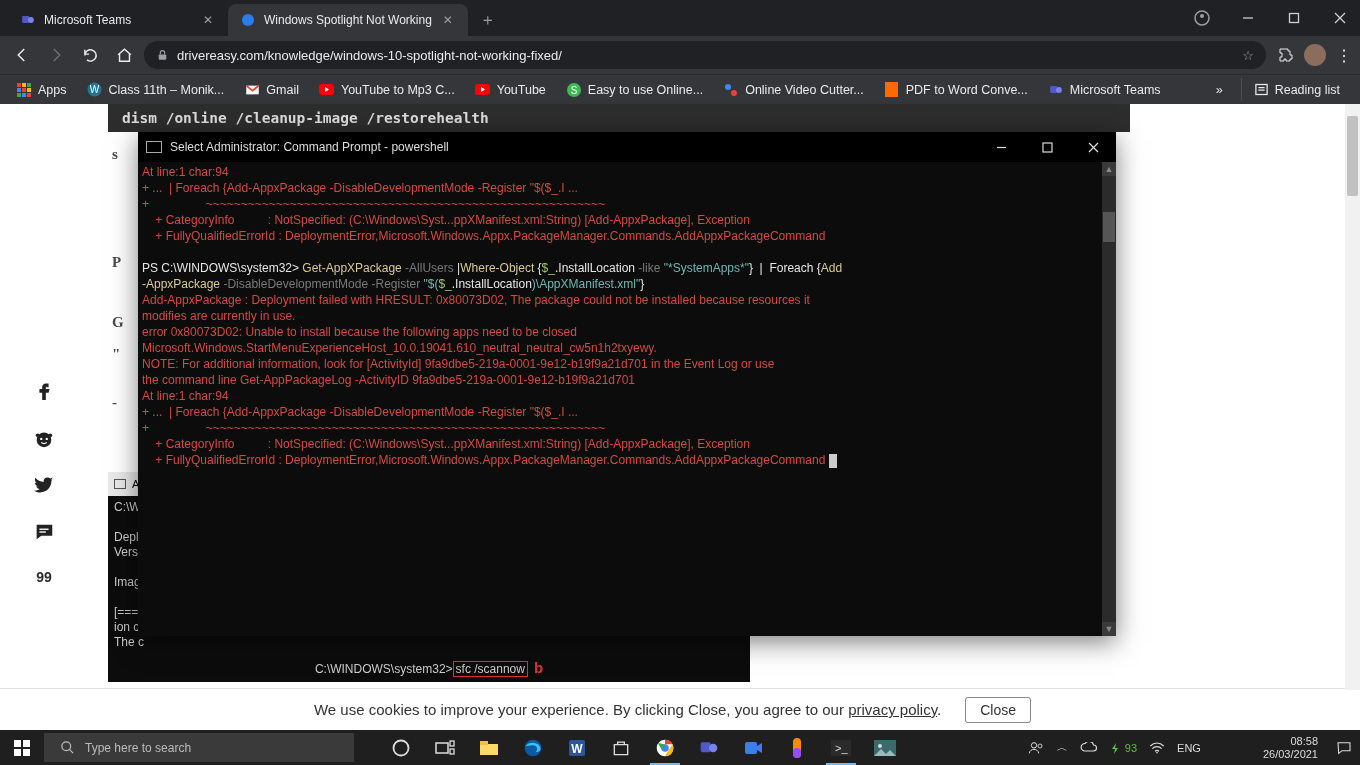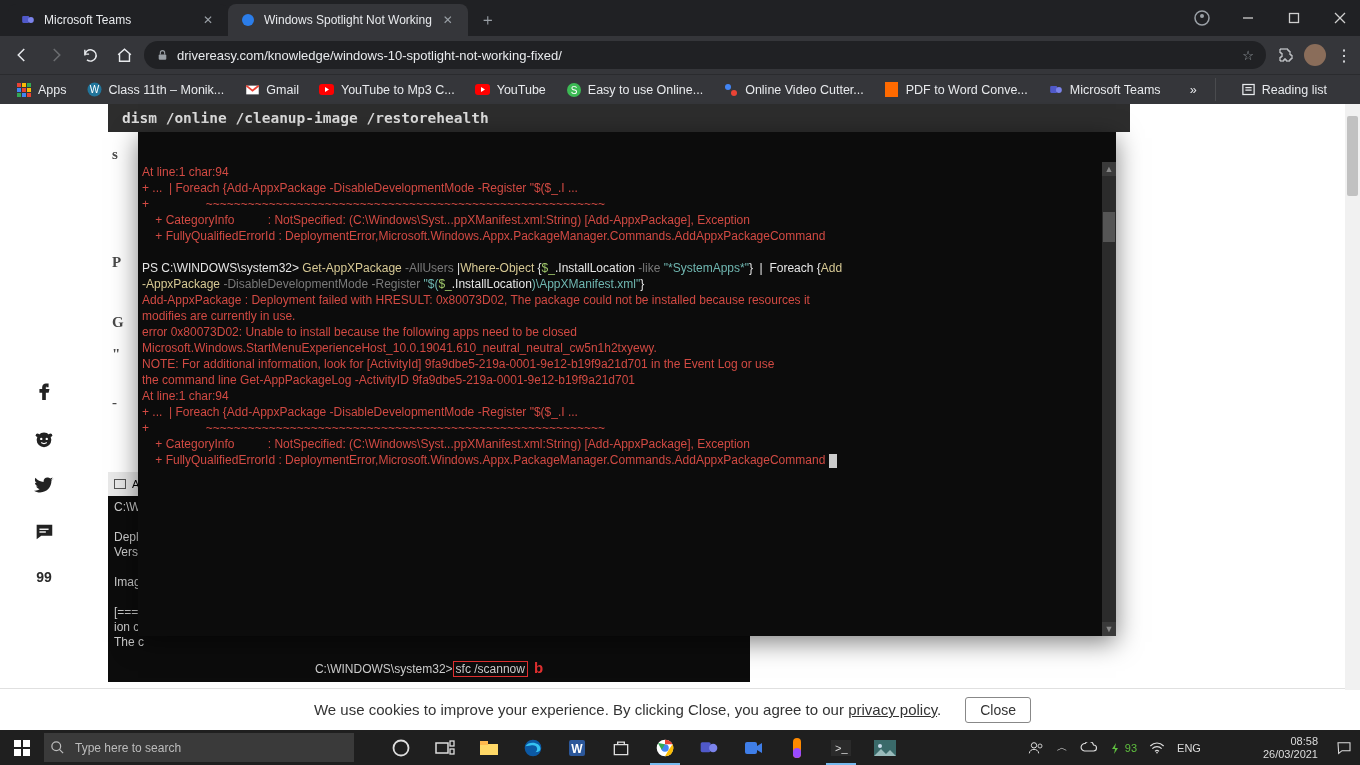--- a/index.html
+++ b/index.html
@@ -25,21 +25,21 @@
 .omnibox .lock { color: #9aa0a6; }
 .omnibox input { flex: 1; background: transparent; border: none; outline: none; color: #e8eaed; font-size: 13px; }
 .nav-right { display: flex; align-items: center; gap: 10px; padding-left: 6px; }
 .avatar { width: 22px; height: 22px; border-radius: 50%; background: #8a6d5a; }
 
 
 .bookbar { height: 30px; background: #35363a; border-top: 1px solid #2a2b2e; display: flex; align-items: center; padding: 0 8px; gap: 4px; font-size: 12.5px; color: #e8eaed; }
 .book { display: flex; align-items: center; gap: 6px; padding: 4px 8px; border-radius: 4px; white-space: nowrap; }
 .book .bi { width: 16px; height: 16px; display: inline-flex; align-items: center; justify-content: center; }
 .book-more { margin-left: auto; color: #e8eaed; padding: 0 6px; }
-.readlist { display: flex; align-items: center; gap: 6px; padding: 4px 25px; border-left: 1px solid #4a4b4e; margin-left: 8px; }
+.readlist { display: flex; align-items: center; gap: 6px; padding: 4px 12px; border-left: 1px solid #4a4b4e; margin-left: 8px; }
 
 
 .page { position: absolute; top: 104px; bottom: 35px; left: 0; right: 0; background: #fff; }
 .social { position: absolute; left: 24px; top: 275px; width: 40px; display: flex; flex-direction: column; align-items: center; gap: 26px; color: #2a2a2a; }
 .social .count { font-weight: 700; font-size: 14px; }
 .scrollbar-page { position: absolute; top: 0; right: 0; width: 15px; bottom: 40px; background: #f1f1f1; }
 .scrollbar-page .thumb { position: absolute; top: 12px; left: 2px; right: 2px; height: 80px; background: #c1c1c1; border-radius: 2px; }
 
 .article { position: absolute; left: 108px; right: 230px; top: 0; bottom: 40px; }
 .codebar { background: #2d2d2d; color: #ddd; font-family: Consolas, monospace; font-size: 14.5px; padding: 6px 14px; font-weight: 600; }
@@ -71,21 +71,21 @@
 .yel { color: #d7c994; }
 .gry { color: #7a7a7a; }
 .cyn { color: #6fb6b0; }
 .whi { color: #e6e6e6; }
 .grn { color:#9fc66a;}
 .cursor { display:inline-block; width:8px; height:14px; background:#ccc; vertical-align:middle;}
 
 
 .taskbar { position: absolute; left: 0; right: 0; bottom: 0; height: 35px; background: #1f1f1f; display: flex; align-items: center; color: #ddd; font-size: 12px; }
 .taskbar .start { width: 44px; height: 35px; display: flex; align-items: center; justify-content: center; }
-.taskbar .search { width: 310px; height: 29px; background: #3a3a3a; display: flex; align-items: center; padding: 0 6px; gap: 10px; color: #bcbcbc; margin: 0 6px 0 0; }
+.taskbar .search { width: 310px; height: 29px; background: #3a3a3a; display: flex; align-items: center; padding: 0 16px; gap: 10px; color: #bcbcbc; margin: 0 6px 0 0; }
 .taskbar .tb-icons { display: flex; align-items: center; gap: 2px; margin-left: 20px; }
 .taskbar .tb-icons .ti { width: 42px; height: 35px; display: flex; align-items: center; justify-content: center; position: relative; }
 .taskbar .ti.active::after { content:""; position:absolute; bottom:0; left:6px; right:6px; height:2px; background:#76b9ed;}
 .taskbar .tray { margin-left: auto; display: flex; align-items: center; gap: 12px; padding: 0 8px; }
 .taskbar .clock { text-align: right; line-height: 13px; font-size: 11px; padding: 0 6px; margin-left: 44px; }
 
 svg { display: block; }
 </style>
 </head>
 <body>
@@ -345,20 +345,42 @@
     <span><span>We use cookies to improve your experience. By clicking Close, you agree to our </span><a>privacy policy</a><span>.</span></span>
     <span class="closebtn">Close</span>
   </div>
 
   <div class="scrollbar-page">
       <div class="thumb"></div>
     </div>
 </div>
 
 <div class="ps">
+  <div class="titlebar">
+    <span class="icon"></span>
+    <span>Select Administrator: Command Prompt - powershell</span>
+    <div class="wc">
+      <div class="wbtn">
+          <svg width="11" height="11">
+            <line x1="1" y1="5.5" x2="10" y2="5.5" stroke="#ddd" stroke-width="1.2"></line>
+          </svg>
+        </div>
+      <div class="wbtn">
+          <svg width="11" height="11">
+            <rect x="1" y="1" width="9" height="9" fill="none" stroke="#ddd" stroke-width="1.2"></rect>
+          </svg>
+        </div>
+      <div class="wbtn close">
+          <svg width="11" height="11">
+            <line x1="1" y1="1" x2="10" y2="10" stroke="#ddd" stroke-width="1.2"></line>
+            <line x1="10" y1="1" x2="1" y2="10" stroke="#ddd" stroke-width="1.2"></line>
+          </svg>
+        </div>
+    </div>
+  </div>
   <div class="psbody" id="psbody"><div class="red">At line:1 char:94</div><div class="red">+ ...  | Foreach {Add-AppxPackage -DisableDevelopmentMode -Register "$($_.I ...</div><div class="red">+                 ~~~~~~~~~~~~~~~~~~~~~~~~~~~~~~~~~~~~~~~~~~~~~~~~~~~~~~~~~</div><div class="red">    + CategoryInfo          : NotSpecified: (C:\Windows\Syst...ppXManifest.xml:String) [Add-AppxPackage], Exception</div><div class="red">    + FullyQualifiedErrorId : DeploymentError,Microsoft.Windows.Appx.PackageManager.Commands.AddAppxPackageCommand</div><div class="whi">&nbsp;</div><div><span class="whi">PS C:\WINDOWS\system32&gt; </span><span class="yel">Get-AppXPackage </span><span class="gry">-AllUsers </span><span class="whi">|</span><span class="yel">Where-Object </span><span class="whi">{</span><span class="grn">$_</span><span class="whi">.InstallLocation </span><span class="gry">-like </span><span class="cyn">"*SystemApps*"</span><span class="whi">}  |  Foreach {</span><span class="yel">Add</span></div><div><span class="yel">-AppxPackage </span><span class="gry">-DisableDevelopmentMode -Register </span><span class="cyn">"$(</span><span class="grn">$_</span><span class="whi">.InstallLocation</span><span class="cyn">)</span><span class="cyn">\AppXManifest.xml</span><span class="cyn">"</span><span class="whi">}</span></div><div class="red">Add-AppxPackage : Deployment failed with HRESULT: 0x80073D02, The package could not be installed because resources it</div><div class="red">modifies are currently in use.</div><div class="red">error 0x80073D02: Unable to install because the following apps need to be closed</div><div class="red">Microsoft.Windows.StartMenuExperienceHost_10.0.19041.610_neutral_neutral_cw5n1h2txyewy.</div><div class="red">NOTE: For additional information, look for [ActivityId] 9fa9dbe5-219a-0001-9e12-b19f9a21d701 in the Event Log or use</div><div class="red">the command line Get-AppPackageLog -ActivityID 9fa9dbe5-219a-0001-9e12-b19f9a21d701</div><div class="red">At line:1 char:94</div><div class="red">+ ...  | Foreach {Add-AppxPackage -DisableDevelopmentMode -Register "$($_.I ...</div><div class="red">+                 ~~~~~~~~~~~~~~~~~~~~~~~~~~~~~~~~~~~~~~~~~~~~~~~~~~~~~~~~~</div><div class="red">    + CategoryInfo          : NotSpecified: (C:\Windows\Syst...ppXManifest.xml:String) [Add-AppxPackage], Exception</div><div class="red">    + FullyQualifiedErrorId : DeploymentError,Microsoft.Windows.Appx.PackageManager.Commands.AddAppxPackageCommand <span class="cursor"></span></div></div>
   <div class="psscroll">
     <div class="arrow">▲</div>
     <div class="thumb"></div>
     <div class="arrow" style="position:absolute;bottom:0;left:0;right:0">▼</div>
   </div>
 </div>
 
 <div class="taskbar">
   <div class="start">

